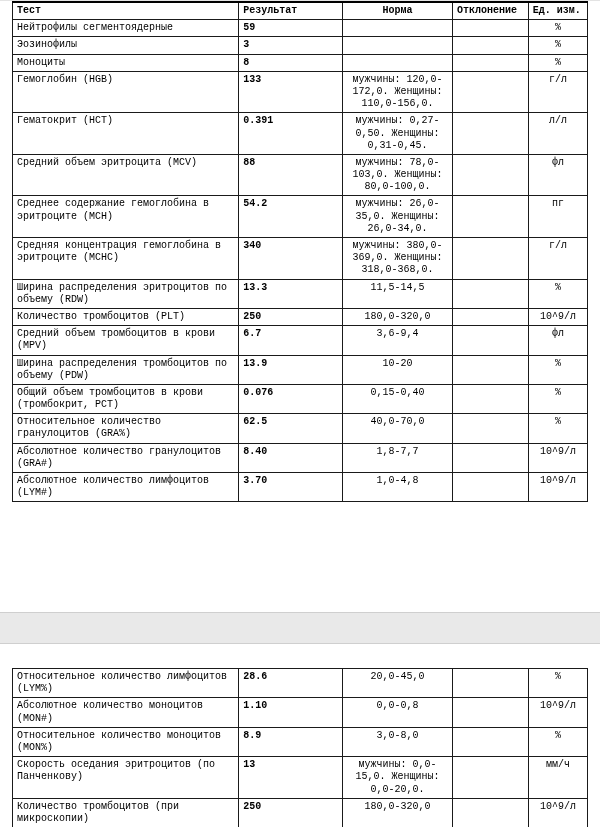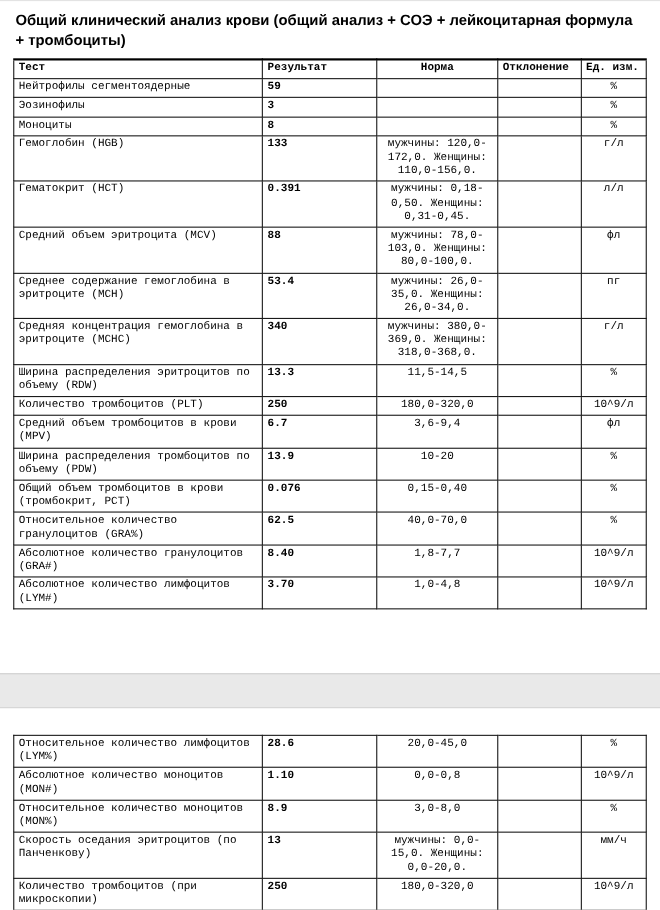--- a/index.html
+++ b/index.html
@@ -57,21 +57,20 @@
     font-size:14px;
     color:#444;
     margin-top:15px;
     padding-left:2px;
   }
 </style>
 </head>
 <body>
 
 <div class="page page-1">
-  <h1 class="report-title">Общий клинический анализ крови (общий анализ + СОЭ + лейкоцитарная формула + тромбоциты)</h1>
   <table class="results first">
     <thead>
       <tr id="header-row">
           <th class="col-test">Тест</th>
           <th class="col-result">Результат</th>
           <th class="col-norm">Норма</th>
           <th class="col-dev">Отклонение</th>
           <th class="col-unit">Ед. изм.</th>
         </tr>
     </thead>
@@ -100,34 +99,34 @@
         <tr>
           <td class="col-test">Гемоглобин (HGB)</td>
           <td class="col-result">133</td>
           <td class="col-norm">мужчины: 120,0-172,0. Женщины: 110,0-156,0.</td>
           <td class="col-dev"></td>
           <td class="col-unit">г/л</td>
         </tr>
         <tr>
           <td class="col-test">Гематокрит (HCT)</td>
           <td class="col-result">0.391</td>
-          <td class="col-norm">мужчины: 0,18-0,50. Женщины: 0,31-0,45.</td>
+          <td class="col-norm">мужчины: 0,27-0,50. Женщины: 0,31-0,45.</td>
           <td class="col-dev"></td>
           <td class="col-unit">л/л</td>
         </tr>
         <tr>
           <td class="col-test">Средний объем эритроцита (MCV)</td>
           <td class="col-result">88</td>
           <td class="col-norm">мужчины: 78,0-103,0. Женщины: 80,0-100,0.</td>
           <td class="col-dev"></td>
           <td class="col-unit">фл</td>
         </tr>
         <tr>
           <td class="col-test">Среднее содержание гемоглобина в эритроците (MCH)</td>
-          <td class="col-result">53.4</td>
+          <td class="col-result">54.2</td>
           <td class="col-norm">мужчины: 26,0-35,0. Женщины: 26,0-34,0.</td>
           <td class="col-dev"></td>
           <td class="col-unit">пг</td>
         </tr>
         <tr>
           <td class="col-test">Средняя концентрация гемоглобина в эритроците (MCHC)</td>
           <td class="col-result">340</td>
           <td class="col-norm">мужчины: 380,0-369,0. Женщины: 318,0-368,0.</td>
           <td class="col-dev"></td>
           <td class="col-unit">г/л</td>

